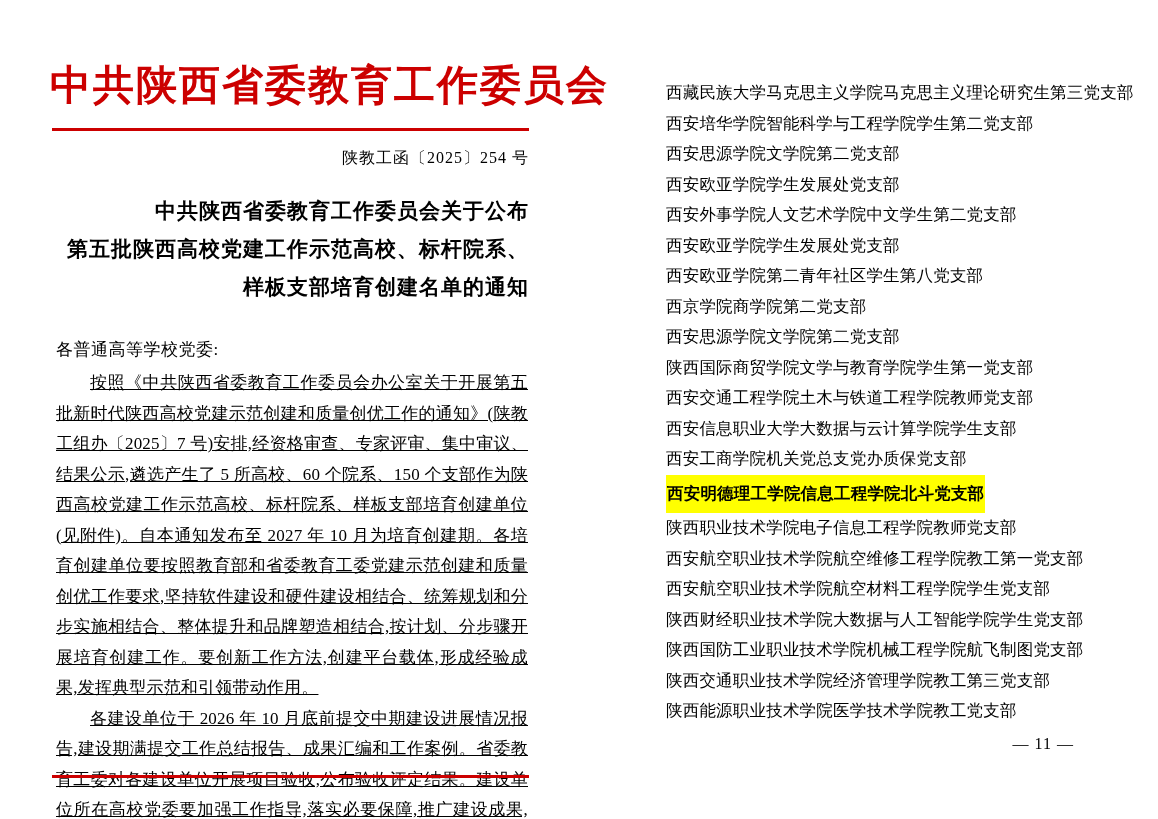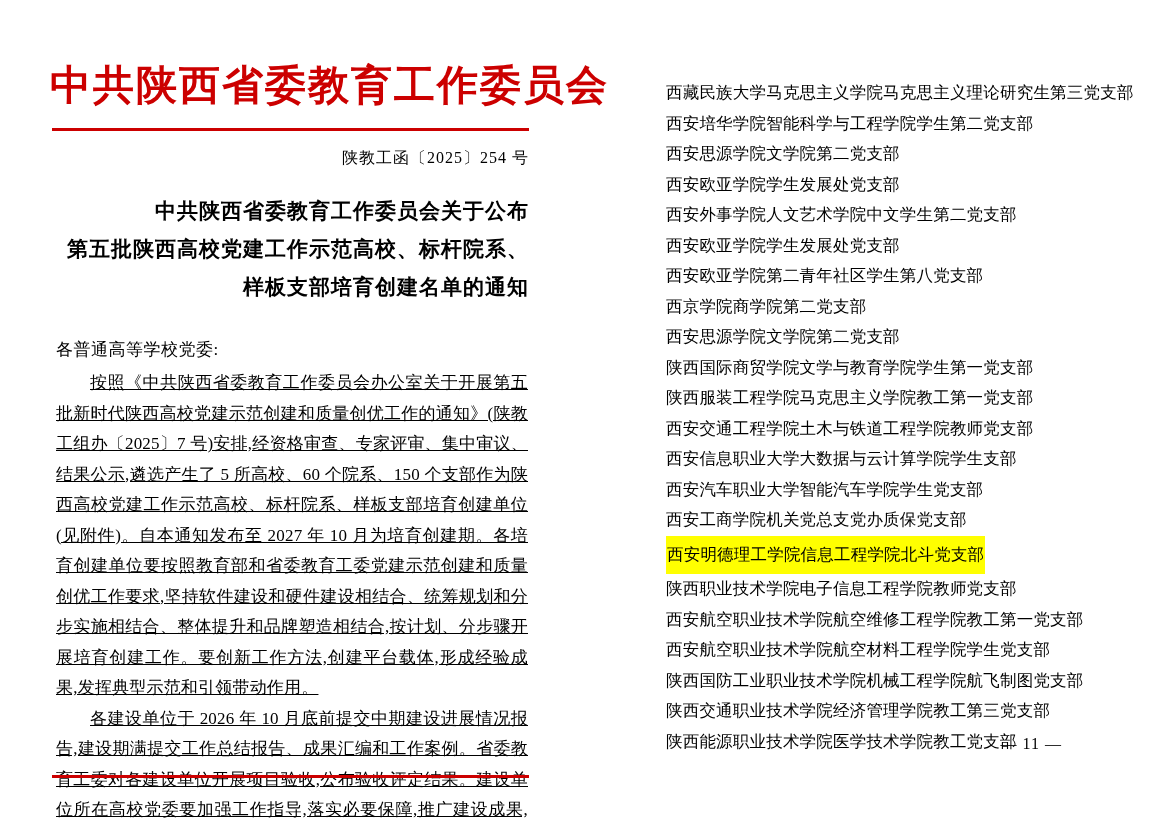--- a/index.html
+++ b/index.html
@@ -121,28 +121,28 @@
     width: 428px;
   }
   .list-item {
     font-size: 16.5px;
     line-height: 30.5px;
     white-space: nowrap;
     letter-spacing: 0.2px;
   }
   .list-item.highlight {
     background: #ffff00;
-    font-weight: normal;
+    font-weight: bold;
     display: inline-block;
     padding: 4px 1px;
   }
   .hl-wrap { line-height: 30.5px; }
   .page-number {
     position: absolute;
-    right: 36px;
+    right: 24px;
     top: 735px;
     font-size: 16px;
     letter-spacing: 1px;
   }
 </style>
 </head>
 <body>
 
 <div class="page">
 
@@ -172,29 +172,28 @@
         <div class="hl-wrap"><span class="list-item">西藏民族大学马克思主义学院马克思主义理论研究生第三党支部</span></div>
         <div class="hl-wrap"><span class="list-item">西安培华学院智能科学与工程学院学生第二党支部</span></div>
         <div class="hl-wrap"><span class="list-item">西安思源学院文学院第二党支部</span></div>
         <div class="hl-wrap"><span class="list-item">西安欧亚学院学生发展处党支部</span></div>
         <div class="hl-wrap"><span class="list-item">西安外事学院人文艺术学院中文学生第二党支部</span></div>
         <div class="hl-wrap"><span class="list-item">西安欧亚学院学生发展处党支部</span></div>
         <div class="hl-wrap"><span class="list-item">西安欧亚学院第二青年社区学生第八党支部</span></div>
         <div class="hl-wrap"><span class="list-item">西京学院商学院第二党支部</span></div>
         <div class="hl-wrap"><span class="list-item">西安思源学院文学院第二党支部</span></div>
         <div class="hl-wrap"><span class="list-item">陕西国际商贸学院文学与教育学院学生第一党支部</span></div>
-        <div class="hl-wrap"><span class="list-item">陕西服装工程学院马克思主义学院教工第一党支部</span></div>
         <div class="hl-wrap"><span class="list-item">西安交通工程学院土木与铁道工程学院教师党支部</span></div>
         <div class="hl-wrap"><span class="list-item">西安信息职业大学大数据与云计算学院学生支部</span></div>
-        <div class="hl-wrap"><span class="list-item">西安汽车职业大学智能汽车学院学生党支部</span></div>
         <div class="hl-wrap"><span class="list-item">西安工商学院机关党总支党办质保党支部</span></div>
         <div class="hl-wrap"><span class="list-item highlight" style="background: rgb(255, 255, 0);">西安明德理工学院信息工程学院北斗党支部</span></div>
         <div class="hl-wrap"><span class="list-item">陕西职业技术学院电子信息工程学院教师党支部</span></div>
         <div class="hl-wrap"><span class="list-item">西安航空职业技术学院航空维修工程学院教工第一党支部</span></div>
         <div class="hl-wrap"><span class="list-item">西安航空职业技术学院航空材料工程学院学生党支部</span></div>
+        <div class="hl-wrap"><span class="list-item">陕西财经职业技术学院大数据与人工智能学院学生党支部</span></div>
         <div class="hl-wrap"><span class="list-item">陕西国防工业职业技术学院机械工程学院航飞制图党支部</span></div>
         <div class="hl-wrap"><span class="list-item">陕西交通职业技术学院经济管理学院教工第三党支部</span></div>
         <div class="hl-wrap"><span class="list-item">陕西能源职业技术学院医学技术学院教工党支部</span></div>
       </div>
     <div class="page-number">— 11 —</div>
   </div>
 
 </div>
 
 </body></html>

